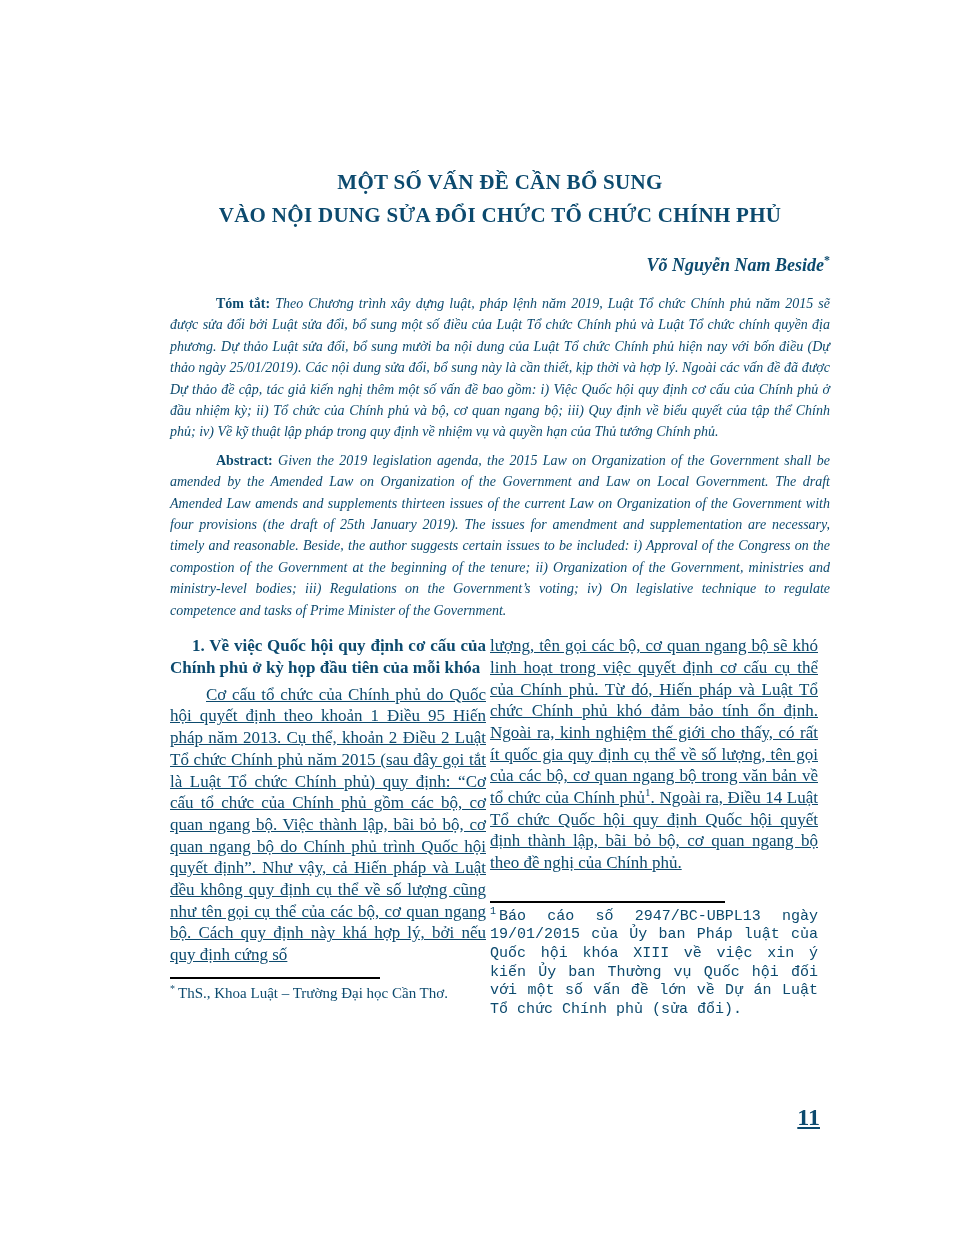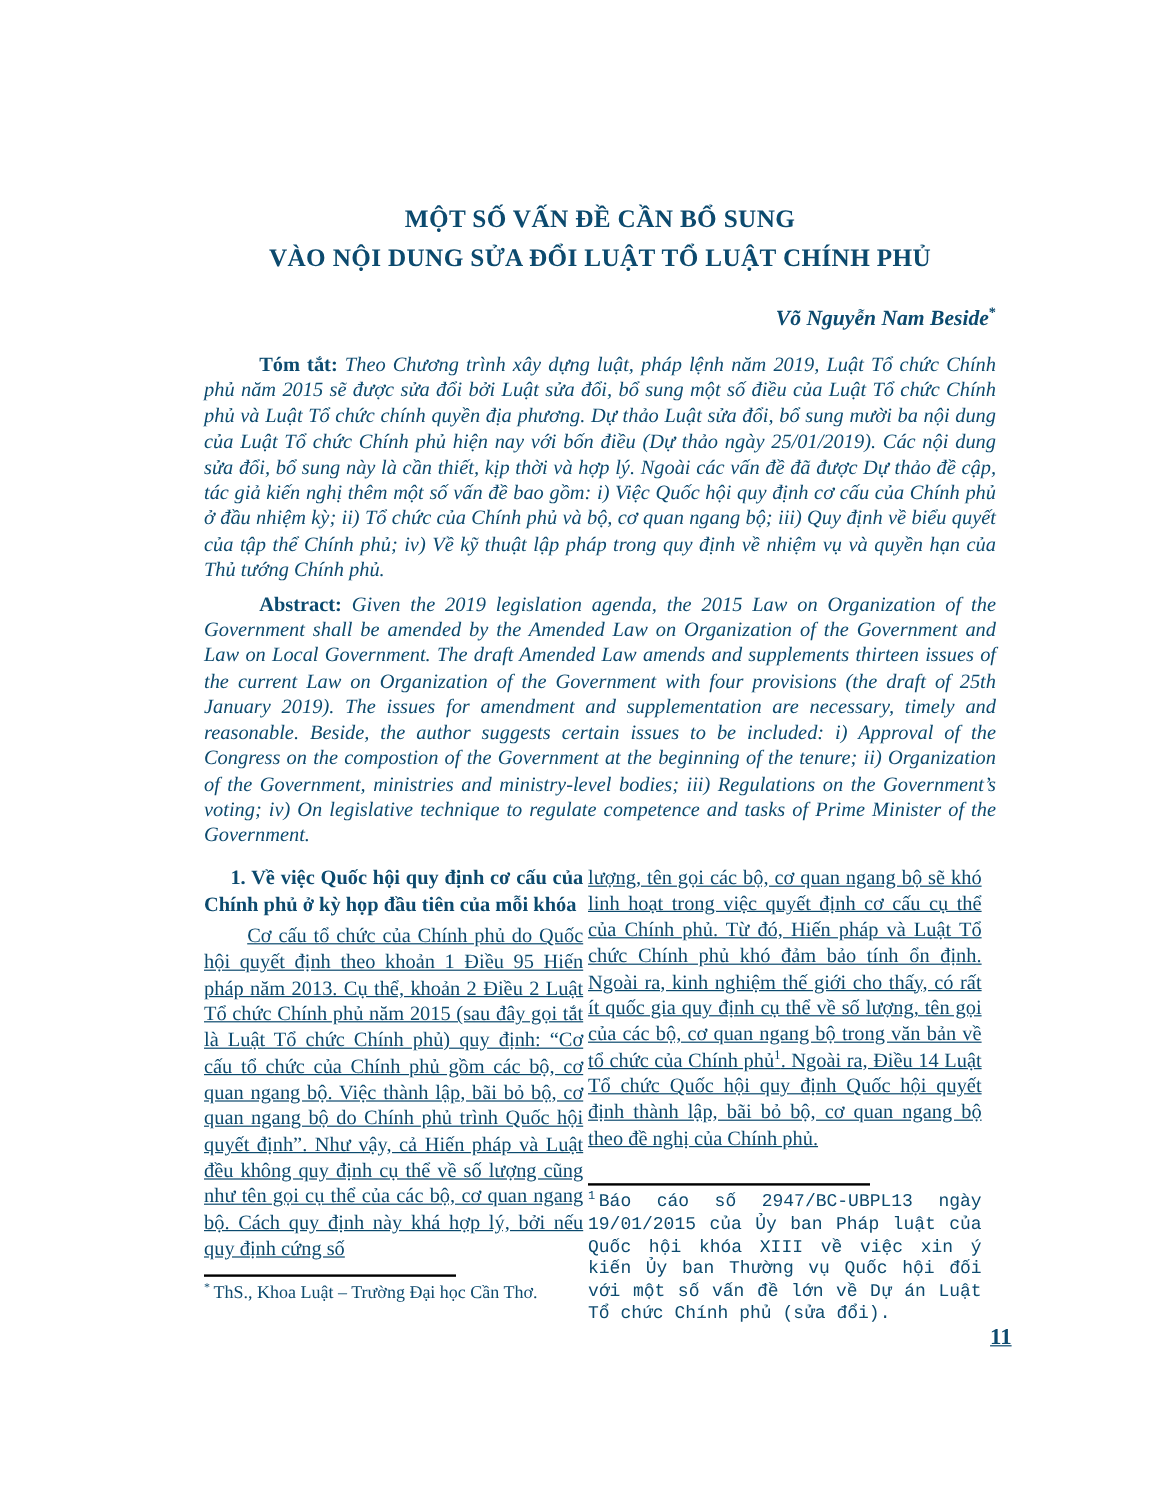--- a/index.html
+++ b/index.html
@@ -30,21 +30,21 @@
     margin-top: 16px;
     text-align: right;
     font-weight: bold;
     font-style: italic;
     font-size: 18px;
     line-height: 24px;
   }
   .author-line sup { font-size: 12px; font-style: normal; }
   .abstract {
     margin-top: 16px;
-    font-size: 17px;
+    font-size: 14px;
     line-height: 21.4px;
     text-align: justify;
     text-indent: 46px;
     font-style: italic;
   }
   .abstract.en { margin-top: 7px; }
   .abstract .label { font-style: normal; font-weight: bold; }
   .columns {
     margin-top: 14px;
     display: flex;
@@ -74,36 +74,36 @@
   .footnote-rule.right-rule { width: 235px; }
   .footnote {
     margin-top: 5px;
     font-size: 15px;
     line-height: 18.6px;
     text-align: justify;
   }
   .footnote sup { font-size: 10px; line-height: 0; margin-right: 3px; }
   .page-number {
     position: absolute;
-    right: 126px;
+    right: 149px;
     top: 1104px;
     font-weight: bold;
-    font-size: 19px;
+    font-size: 24px;
     text-decoration: underline;
   }
 </style>
 </head>
 <body>
 
 <div class="page">
   <div class="content">
 
     <div class="title">
       <div>MỘT SỐ VẤN ĐỀ CẦN BỔ SUNG</div>
-      <div>VÀO NỘI DUNG SỬA ĐỔI LUẬT TỔ LUẬT CHÍNH PHỦ</div>
+      <div>VÀO NỘI DUNG SỬA ĐỔI CHỨC TỔ CHỨC CHÍNH PHỦ</div>
     </div>
 
     <div class="author-line"><span>Võ Nguyễn Nam Beside</span><sup>*</sup></div>
 
     <p class="abstract vi"><span class="label">Tóm tắt:</span>
       <span>Theo Chương trình xây dựng luật, pháp lệnh năm 2019, Luật Tổ chức Chính phủ năm 2015 sẽ được sửa đổi bởi Luật sửa đổi, bổ sung một số điều của Luật Tổ chức Chính phủ và Luật Tổ chức chính quyền địa phương. Dự thảo Luật sửa đổi, bổ sung mười ba nội dung của Luật Tổ chức Chính phủ hiện nay với bốn điều (Dự thảo ngày 25/01/2019). Các nội dung sửa đổi, bổ sung này là cần thiết, kịp thời và hợp lý. Ngoài các vấn đề đã được Dự thảo đề cập, tác giả kiến nghị thêm một số vấn đề bao gồm: i) Việc Quốc hội quy định cơ cấu của Chính phủ ở đầu nhiệm kỳ; ii) Tổ chức của Chính phủ và bộ, cơ quan ngang bộ; iii) Quy định về biểu quyết của tập thể Chính phủ; iv) Về kỹ thuật lập pháp trong quy định về nhiệm vụ và quyền hạn của Thủ tướng Chính phủ.</span></p>
 
     <p class="abstract en"><span class="label">Abstract:</span>
       <span>Given the 2019 legislation agenda, the 2015 Law on Organization of the Government shall be amended by the Amended Law on Organization of the Government and Law on Local Government. The draft Amended Law amends and supplements thirteen issues of the current Law on Organization of the Government with four provisions (the draft of 25th January 2019). The issues for amendment and supplementation are necessary, timely and reasonable. Beside, the author suggests certain issues to be included: i) Approval of the Congress on the compostion of the Government at the beginning of the tenure; ii) Organization of the Government, ministries and ministry-level bodies; iii) Regulations on the Government’s voting; iv) On legislative technique to regulate competence and tasks of Prime Minister of the Government.</span></p>
 

